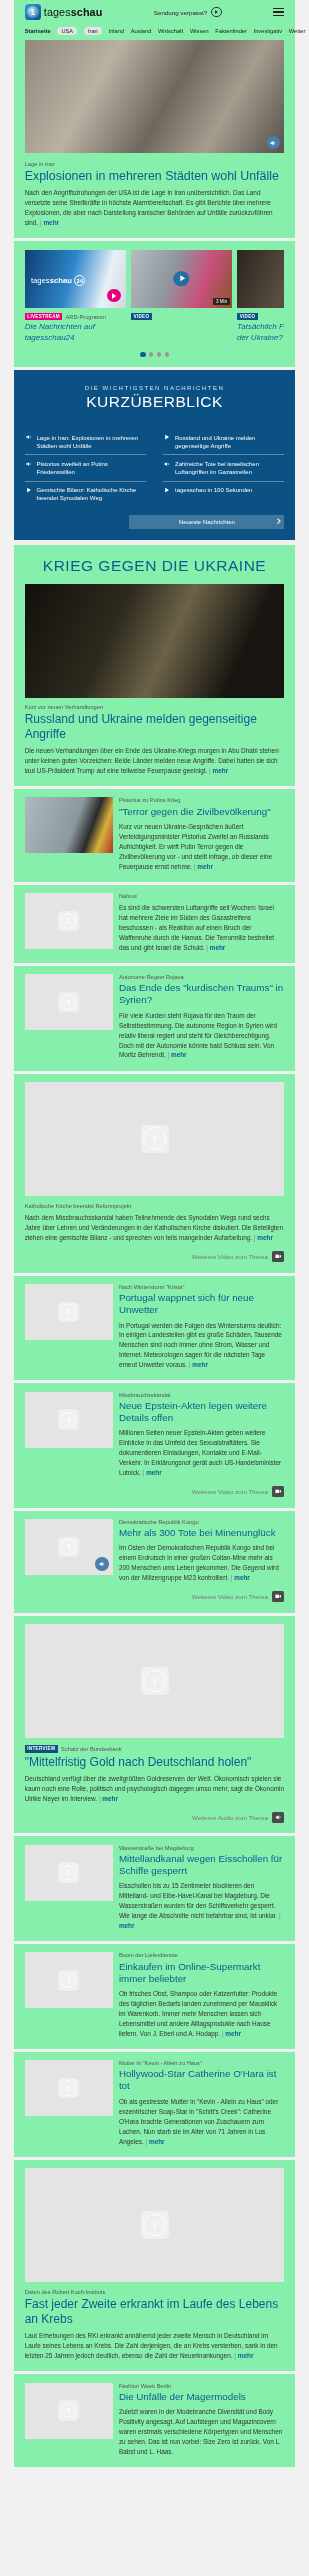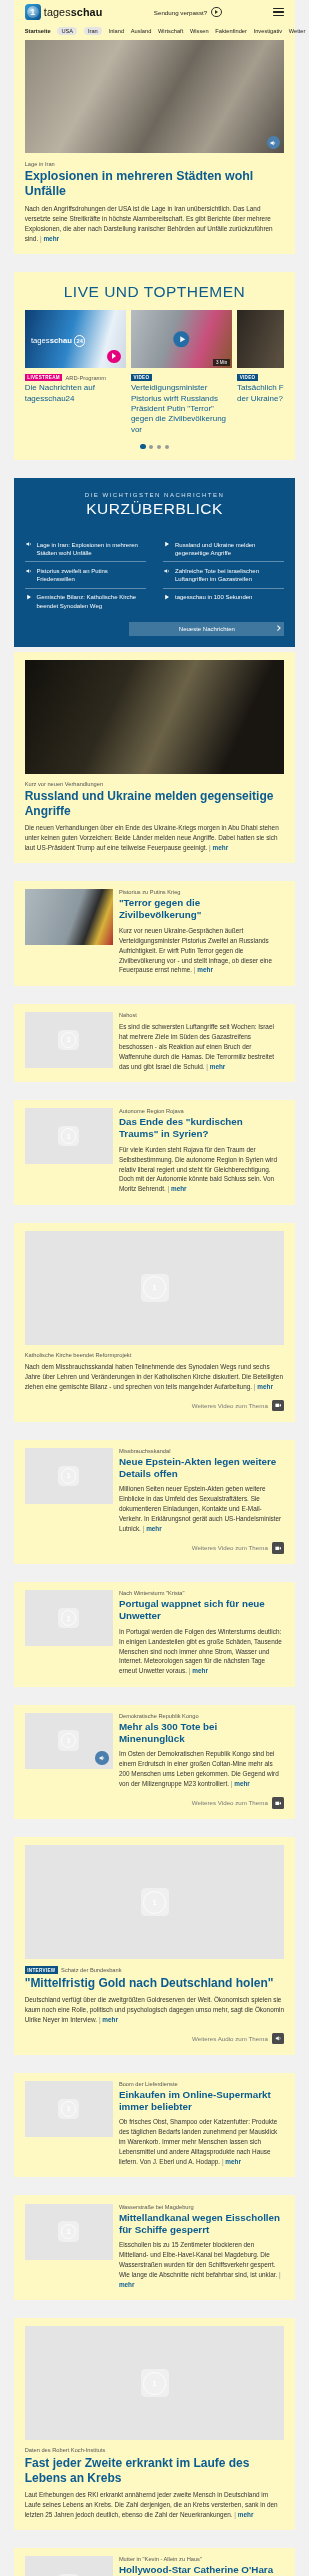--- a/index.html
+++ b/index.html
@@ -1,19 +1,19 @@
 <!DOCTYPE html>
 <html lang="de" style="font-size:8.2px"><head>
 <meta charset="utf-8">
 <style>
   * { margin:0; padding:0; box-sizing:border-box; }
   html,body { background:#f1f1f1; font-family:"Liberation Sans", sans-serif; }
   body { width:309px; height:4067px; overflow:hidden; }
   .page { padding:0 14.4px; }
-  .card { background:#fef9c3; margin-bottom:18px; padding:8.2px 10.3px 10.3px; }
+  .card { background:#86efac; margin-bottom:3px; padding:8.2px 10.3px 10.3px; }
   .card.nopad-top { padding-top:0; }
 
   
   .hdr { display:flex; align-items:center; padding:4.1px 0 3.1px; }
   .logo-box { width:16px; height:16px; border-radius:3.6px;
     background:linear-gradient(135deg,#2e9fd8,#0a4f8e); position:relative; flex:none; }
   .logo-box::before { content:""; position:absolute; inset:2.1px; border-radius:50%;
     background:radial-gradient(circle at 35% 35%, #bfe3f5, #1467a5); }
   .logo-box::after { content:"1"; position:absolute; inset:0; color:#fff; font-weight:bold;
     font-size:8.2px; display:flex; align-items:center; justify-content:center; }
@@ -45,21 +45,21 @@
   .bigimg { height:114px; margin-bottom:7.2px; }
 
   .ov-circle { position:absolute; right:4.1px; bottom:4.1px; width:13.4px; height:13.4px; border-radius:50%;
     background:#4a7fae; display:flex; align-items:center; justify-content:center; }
   .ov-circle svg { width:6.2px; height:6.2px; fill:#fff; stroke:#fff; }
   .dur { position:absolute; right:2.1px; bottom:2.1px; background:rgba(20,20,20,.8); color:#fff;
     font-size:4.6px; padding:1px 2.6px; }
 
   
   .topline { font-size:5.7px; color:#555; margin-bottom:2.1px; }
-  .headline { font-size:10.3px; line-height:1.25; color:#0b5c91; font-weight:700; cursor:pointer; }
+  .headline { font-size:10.3px; line-height:1.25; color:#0b5c91; font-weight:400; cursor:pointer; }
   .headline.md { font-size:9.8px; }
   .teaser { font-size:6.4px; line-height:1.55; color:#333; margin-top:4.1px; }
   .mehr { color:#0b5c91; font-weight:bold; font-size:6.4px; cursor:pointer; }
   .mehr::before { content:"| "; color:#888; font-weight:400; }
 
   .sec-label { text-align:center; font-size:6px; letter-spacing:1.5px; color:#555; margin:5.2px 0 2.1px; }
   .sec-title { text-align:center; font-size:15.5px; color:#0b5c91; font-weight:400; letter-spacing:0.5px;
     margin:1px 0 9.3px; }
 
   .medrow { display:flex; gap:6.2px; }
@@ -87,21 +87,21 @@
   .pink-play { position:absolute; right:5.2px; bottom:5.2px; width:13.4px; height:13.4px; border-radius:50%;
     background:#e6007d; }
   .pink-play::after { content:""; position:absolute; left:5.2px; top:3.6px; border-left:4.6px solid #fff;
     border-top:3.1px solid transparent; border-bottom:3.1px solid transparent; }
   .vid1 { background:linear-gradient(110deg,#b6bcc0 0%,#8e979d 40%,#c94f7c 70%,#86562d 100%); }
   .vid2 { background:linear-gradient(110deg,#2a2520 0%,#5a4f40 50%,#1d324a 100%); }
   .blue-play { position:absolute; left:50%; top:50%; transform:translate(-50%,-50%); width:15.5px;
     height:15.5px; border-radius:50%; background:#1b6ca8; opacity:.92; }
   .blue-play::after { content:""; position:absolute; left:6.2px; top:4.1px; border-left:5.2px solid #fff;
     border-top:3.6px solid transparent; border-bottom:3.6px solid transparent; }
-  .caro-head { font-size:8px; line-height:1.3; color:#0b5c91; }
+  .caro-head { font-size:8px; line-height:1.3; color:#0b5c91;font-style:italic; }
   .dots { display:flex; gap:3.6px; justify-content:center; margin-top:9.3px; }
   .dot { width:4.1px; height:4.1px; border-radius:50%; background:#9a9a9a; cursor:pointer; }
   .dot.on { background:#0b5c91; width:5.2px; height:5.2px; margin-top:-0.5px; }
 
   
   .bluecard { background:#0b5183; color:#fff; margin-bottom:5.2px; padding:9.3px 10.3px 11.3px; }
   .bluecard .sec-label { color:#d7e4ef; }
   .bluecard .sec-title { color:#fff; }
   .kurz-grid { display:grid; grid-template-columns:1fr 1fr; column-gap:17.5px; margin-top:5.2px; }
   .kurz-item { display:flex; align-items:flex-start; gap:4.6px; padding:4.6px 1px; font-size:6px;
@@ -155,37 +155,35 @@
         </span>
     </div>
     <div style="margin-top:7.2px">
       <div class="topline">Lage in Iran</div>
       <h1 class="headline" style="font-size:12.4px">Explosionen in mehreren Städten wohl Unfälle</h1>
       <p class="teaser"><span>Nach den Angriffsdrohungen der USA ist die Lage in Iran unübersichtlich. Das Land versetzte seine Streitkräfte in höchste Alarmbereitschaft. Es gibt Berichte über mehrere Explosionen, die aber nach Darstellung iranischer Behörden auf Unfälle zurückzuführen sind.</span> <a class="mehr">mehr</a></p>
     </div>
   </section>
 
   <section class="card">
-    <h2 class="sec-title" style="margin-top:3.1px">LIVE UND TOPTHEMEN</h2>
     <div class="caro">
       <div class="caro-card">
         <div class="img ts24">
           <span class="wordmark"><span>tages</span><b>schau</b> <span class="c24">24</span></span>
           <span class="pink-play"></span>
         </div>
         <div class="topline"><span class="badge live">LIVESTREAM</span><span>ARD-Programm</span></div>
         <div class="caro-head">Die Nachrichten auf tagesschau24</div>
       </div>
       <div class="caro-card">
         <div class="img vid1">
           <span class="blue-play"></span>
           <span class="dur">3 Min</span>
         </div>
         <div class="topline"><span class="badge">VIDEO</span></div>
-        <div class="caro-head">Verteidigungsminister Pistorius wirft Russlands Präsident Putin "Terror" gegen die Zivilbevölkerung vor</div>
       </div>
       <div class="caro-card">
         <div class="img vid2">
           
         </div>
         <div class="topline"><span class="badge">VIDEO</span></div>
         <div class="caro-head">Tatsächlich Feuerpause in der Ukraine?</div>
       </div>
     </div>
     <div class="dots">
@@ -240,20 +238,21 @@
           <span>tagesschau in 100 Sekunden</span>
         </div>
     </div>
     <div class="btn-blue">
         <span>Neueste Nachrichten</span>
         <span class="chev"></span>
       </div>
   </section>
 
   <section class="card">
+    <h2 class="sec-title" style="margin-top:3.1px">KRIEG GEGEN DIE UKRAINE</h2>
     <div class="img fire-img"></div>
     <div style="margin-top:6.2px">
       <div class="topline">Kurz vor neuen Verhandlungen</div>
       <h3 class="headline" style="font-size:12px">Russland und Ukraine melden gegenseitige Angriffe</h3>
       <p class="teaser"><span>Die neuen Verhandlungen über ein Ende des Ukraine-Kriegs morgen in Abu Dhabi stehen unter keinen guten Vorzeichen: Beide Länder melden neue Angriffe. Dabei hatten sie sich laut US-Präsident Trump auf eine teilweise Feuerpause geeinigt.</span> <a class="mehr">mehr</a></p>
     </div>
   </section>
 
   <section class="card">
     <div class="medrow">
@@ -307,46 +306,46 @@
         </span>
     </div>
   </section>
 
   <section class="card">
     <div class="medrow">
       <div class="img thumb ph">
           <span class="g"></span>
         </div>
       <div class="txt">
+        <div class="topline">Nach Wintersturm "Krista"</div>
+        <h3 class="headline md">Portugal wappnet sich für neue Unwetter</h3>
+        <p class="teaser"><span>In Portugal werden die Folgen des Wintersturms deutlich: In einigen Landesteilen gibt es große Schäden, Tausende Menschen sind noch immer ohne Strom, Wasser und Internet. Meteorologen sagen für die nächsten Tage erneut Unwetter voraus.</span> <a class="mehr">mehr</a></p>
+      </div>
+    </div>
+  </section>
+
+  <section class="card">
+    <div class="medrow">
+      <div class="img thumb ph">
+          <span class="g"></span>
+        </div>
+      <div class="txt">
         <div class="topline">Missbrauchsskandal</div>
         <h3 class="headline md">Neue Epstein-Akten legen weitere Details offen</h3>
         <p class="teaser"><span>Millionen Seiten neuer Epstein-Akten geben weitere Einblicke in das Umfeld des Sexualstraftäters. Sie dokumentieren Einladungen, Kontakte und E-Mail-Verkehr. In Erklärungsnot gerät auch US-Handelsminister Lutnick.</span> <a class="mehr">mehr</a></p>
       </div>
     </div>
     <div class="more-row">
       <span class="lbl">Weiteres Video zum Thema</span>
       <span class="icon-tile">
           <svg viewBox="0 0 16 16">
             <path d="M1 4h9v8H1z"></path>
             <path d="M11 7l4-3v8l-4-3z"></path>
           </svg>
         </span>
-    </div>
-  </section>
-
-  <section class="card">
-    <div class="medrow">
-      <div class="img thumb ph">
-          <span class="g"></span>
-        </div>
-      <div class="txt">
-        <div class="topline">Nach Wintersturm "Krista"</div>
-        <h3 class="headline md">Portugal wappnet sich für neue Unwetter</h3>
-        <p class="teaser"><span>In Portugal werden die Folgen des Wintersturms deutlich: In einigen Landesteilen gibt es große Schäden, Tausende Menschen sind noch immer ohne Strom, Wasser und Internet. Meteorologen sagen für die nächsten Tage erneut Unwetter voraus.</span> <a class="mehr">mehr</a></p>
-      </div>
     </div>
   </section>
 
   <section class="card">
     <div class="medrow">
       <div class="img thumb ph">
           <span class="g"></span>
         <span class="ov-circle">
             <svg viewBox="0 0 16 16">
               <path d="M2 6h3l4-3v10l-4-3H2z"></path>
@@ -388,68 +387,68 @@
         </span>
     </div>
   </section>
 
   <section class="card">
     <div class="medrow">
       <div class="img thumb ph">
           <span class="g"></span>
         </div>
       <div class="txt">
+        <div class="topline">Wasserstraße bei Magdeburg</div>
+        <h3 class="headline md">Mittellandkanal wegen Eisschollen für Schiffe gesperrt</h3>
+        <p class="teaser"><span>Eisschollen bis zu 15 Zentimeter blockieren den Mittelland- und Elbe-Havel-Kanal bei Magdeburg. Die Wasserstraßen wurden für den Schiffsverkehr gesperrt. Wie lange die Abschnitte nicht befahrbar sind, ist unklar.</span> <a class="mehr">mehr</a></p>
+      </div>
+    </div>
+  </section>
+
+  <section class="card">
+    <div class="medrow">
+      <div class="img thumb ph">
+          <span class="g"></span>
+        </div>
+      <div class="txt">
         <div class="topline">Boom der Lieferdienste</div>
         <h3 class="headline md">Einkaufen im Online-Supermarkt immer beliebter</h3>
         <p class="teaser"><span>Ob frisches Obst, Shampoo oder Katzenfutter: Produkte des täglichen Bedarfs landen zunehmend per Mausklick im Warenkorb. Immer mehr Menschen lassen sich Lebensmittel und andere Alltagsprodukte nach Hause liefern. Von J. Eberl und A. Hodapp.</span> <a class="mehr">mehr</a></p>
       </div>
     </div>
   </section>
 
   <section class="card">
     <div class="medrow">
       <div class="img thumb ph">
           <span class="g"></span>
         </div>
       <div class="txt">
-        <div class="topline">Wasserstraße bei Magdeburg</div>
-        <h3 class="headline md">Mittellandkanal wegen Eisschollen für Schiffe gesperrt</h3>
-        <p class="teaser"><span>Eisschollen bis zu 15 Zentimeter blockieren den Mittelland- und Elbe-Havel-Kanal bei Magdeburg. Die Wasserstraßen wurden für den Schiffsverkehr gesperrt. Wie lange die Abschnitte nicht befahrbar sind, ist unklar.</span> <a class="mehr">mehr</a></p>
+        <div class="topline">Mutter in "Kevin - Allein zu Haus"</div>
+        <h3 class="headline md">Hollywood-Star Catherine O'Hara ist tot</h3>
+        <p class="teaser"><span>Ob als gestresste Mutter in "Kevin - Allein zu Haus" oder exzentrischer Soap-Star in "Schitt's Creek": Catherine O'Hara brachte Generationen von Zuschauern zum Lachen. Nun starb sie im Alter von 71 Jahren in Los Angeles.</span> <a class="mehr">mehr</a></p>
       </div>
     </div>
   </section>
 
   <section class="card">
     <div class="img bigimg ph">
         <span class="g" style="width:28px;height:28px"></span>
       </div>
     <div class="topline">Daten des Robert Koch-Instituts</div>
     <h3 class="headline" style="font-size:12px">Fast jeder Zweite erkrankt im Laufe des Lebens an Krebs</h3>
     <p class="teaser"><span>Laut Erhebungen des RKI erkrankt annähernd jeder zweite Mensch in Deutschland im Laufe seines Lebens an Krebs. Die Zahl derjenigen, die an Krebs versterben, sank in den letzten 25 Jahren jedoch deutlich, ebenso die Zahl der Neuerkrankungen.</span> <a class="mehr">mehr</a></p>
   </section>
 
   <section class="card">
     <div class="medrow">
       <div class="img thumb ph">
           <span class="g"></span>
         </div>
       <div class="txt">
-        <div class="topline">Mutter in "Kevin - Allein zu Haus"</div>
-        <h3 class="headline md">Hollywood-Star Catherine O'Hara ist tot</h3>
-        <p class="teaser"><span>Ob als gestresste Mutter in "Kevin - Allein zu Haus" oder exzentrischer Soap-Star in "Schitt's Creek": Catherine O'Hara brachte Generationen von Zuschauern zum Lachen. Nun starb sie im Alter von 71 Jahren in Los Angeles.</span> <a class="mehr">mehr</a></p>
-      </div>
-    </div>
-  </section>
-
-  <section class="card">
-    <div class="medrow">
-      <div class="img thumb ph">
-          <span class="g"></span>
-        </div>
-      <div class="txt">
         <div class="topline">Fashion Week Berlin</div>
         <h3 class="headline md">Die Unfälle der Magermodels</h3>
         <p class="teaser"><span>Zuletzt waren in der Modebranche Diversität und Body Positivity angesagt. Auf Laufstegen und Magazincovern waren erstmals verschiedene Körpertypen und Menschen zu sehen. Das ist nun vorbei: Size Zero ist zurück. Von L. Babst und L. Haas.</span> </p>
       </div>
     </div>
 
   </section>
 
 </div>
 

